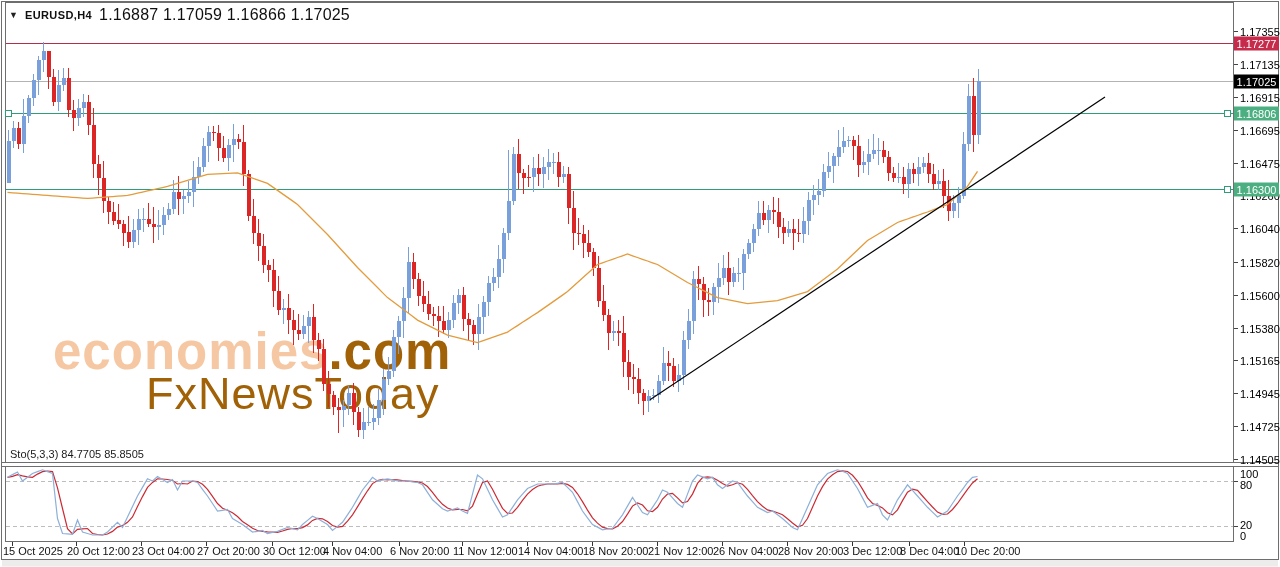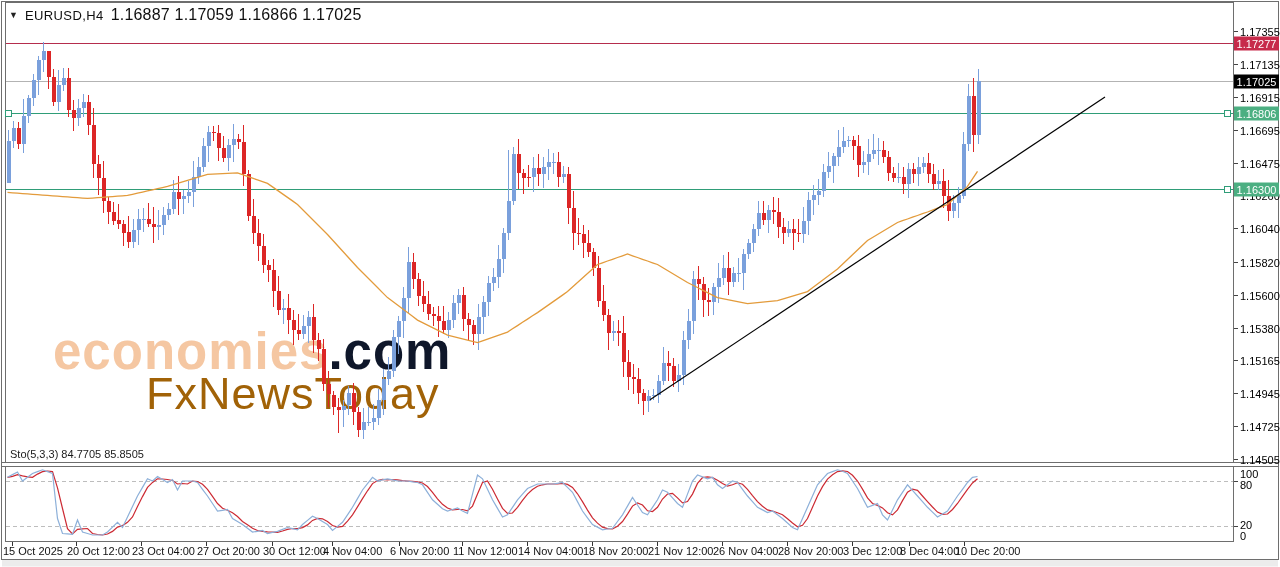--- a/index.html
+++ b/index.html
@@ -1,26 +1,26 @@
 <!DOCTYPE html>
 <html><head>
 <meta charset="utf-8">
 <style>
   html,body{margin:0;padding:0;background:#ffffff;}
   body{width:1280px;height:567px;overflow:hidden;position:relative;
        font-family:"Liberation Sans",sans-serif;}
   .title-row{position:absolute;left:9px;top:6px;display:flex;align-items:center;
              gap:7px;z-index:3;color:#101010;}
   .dd-icon{font-size:9px;line-height:12px;color:#222;cursor:pointer;}
-  .sym{font-size:13px;font-weight:normal;letter-spacing:.4px;}
+  .sym{font-size:11px;font-weight:bold;letter-spacing:.4px;}
   .ohlc{font-size:16px;letter-spacing:.2px;}
   .watermark{position:absolute;z-index:0;white-space:nowrap;user-select:none;}
   .wm-brand{left:53px;top:322px;font-size:51px;font-weight:bold;
             letter-spacing:1px;color:#f5c7a2;}
-  .wm-domain{color:#0f172a;}
+  .wm-domain{color:#a16207;}
   .wm-tagline{left:146px;top:368px;font-size:45px;color:#a16207;letter-spacing:1px;}
   .sto-label{position:absolute;left:10px;top:448px;font-size:11px;color:#1a1a1a;z-index:3;}
   svg{position:absolute;left:0;top:0;z-index:1;}
 </style>
 </head>
 <body>
 
 <div class="watermark wm-brand"><span>economies</span><span class="wm-domain">.com</span></div>
 <div class="watermark wm-tagline">FxNewsToday</div>
 

